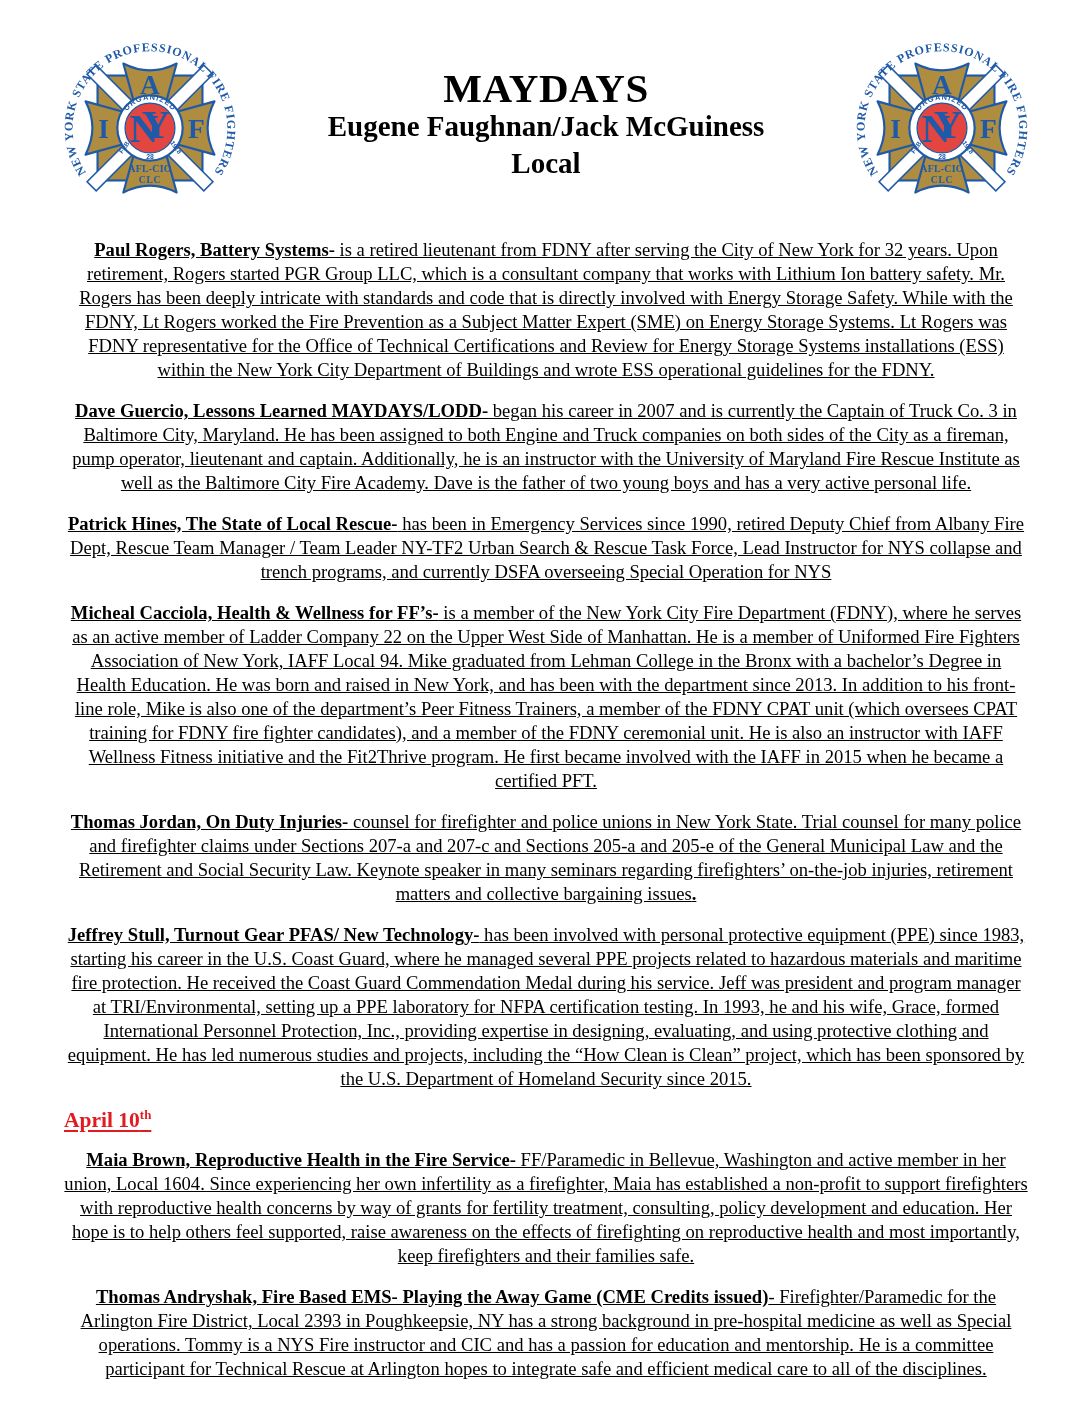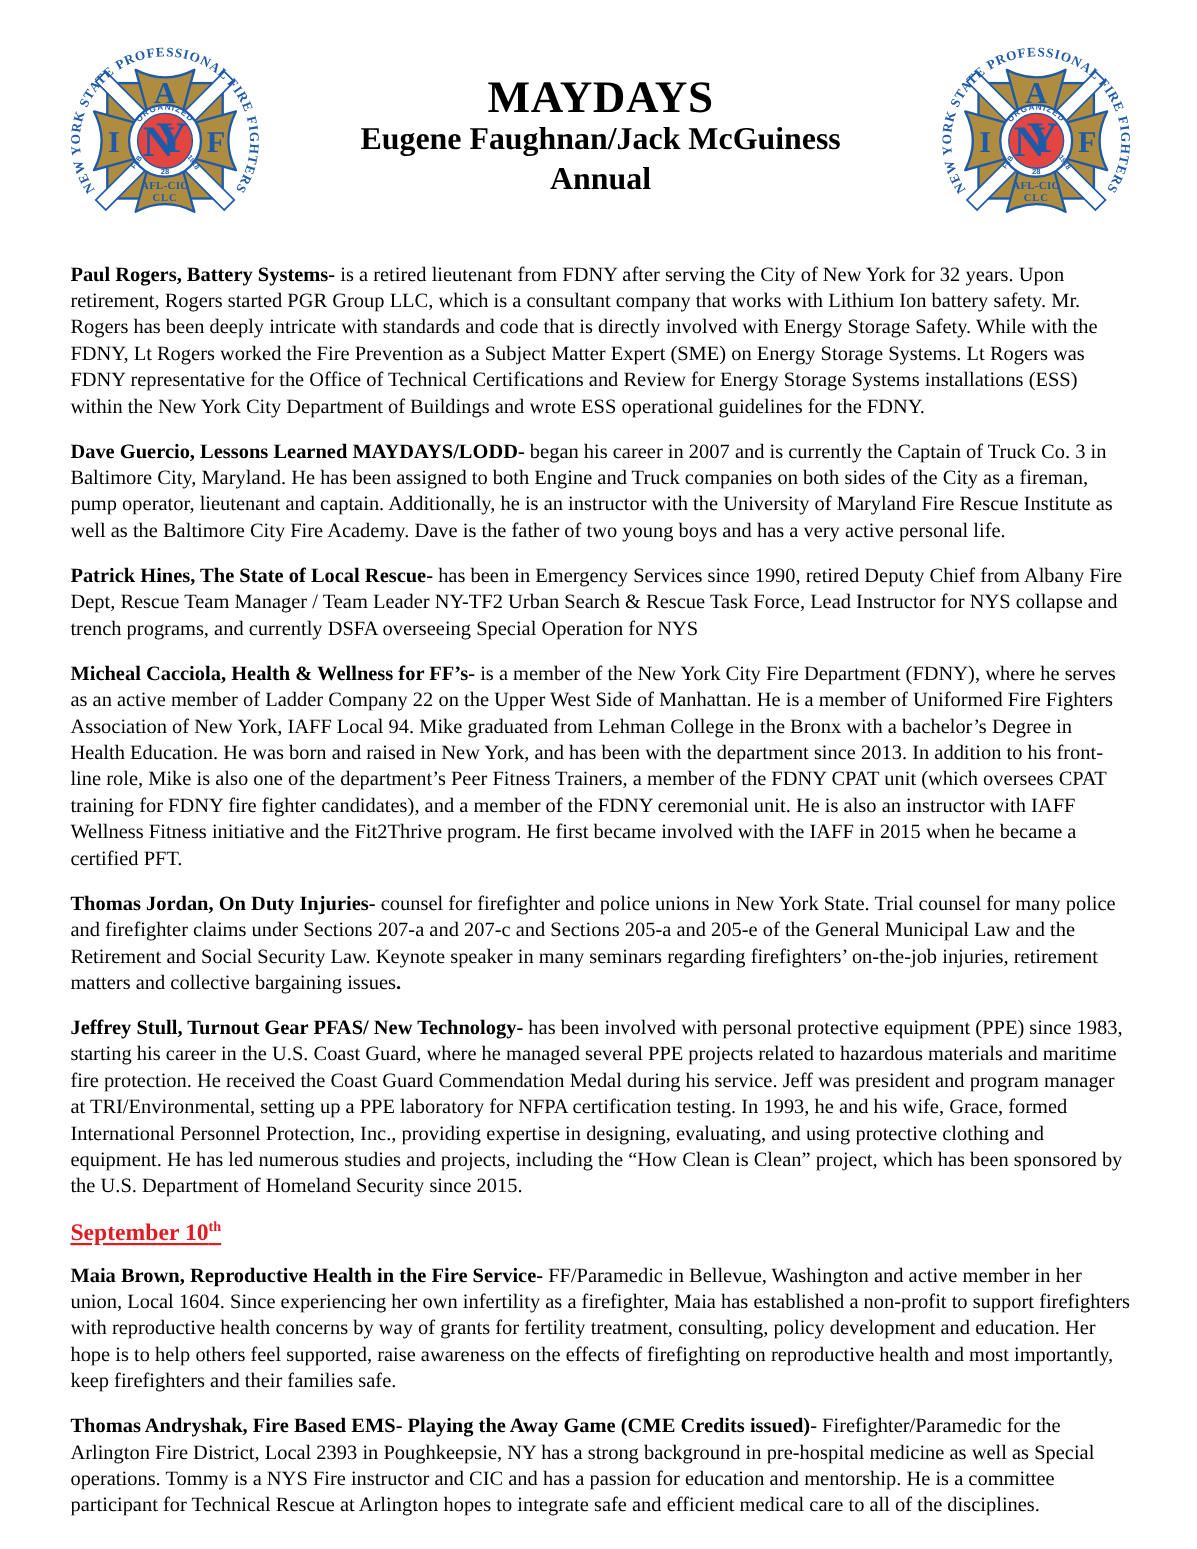--- a/index.html
+++ b/index.html
@@ -25,21 +25,22 @@
     font-weight: bold;
     margin: 0 0 15px 0;
     text-decoration: underline;
     text-underline-offset: 3px;
   }
   h2.date-heading sup { font-size: 0.6em; }
   p.bio {
     font-size: 18.6px;
     line-height: 24px;
     margin: 0 0 17px 0;
-    text-align: left;
+    text-align: center;
+    text-decoration: underline;
   }
   p.bio b { font-weight: bold; }
   section { margin: 0; }
 </style>
 </head>
 <body>
 
 <div class="page">
 
   <header class="header">
@@ -84,21 +85,21 @@
         </g>
         <text font-family="Liberation Serif, serif" font-weight="bold" font-size="14" fill="#1f5aa8" letter-spacing="1">
           <textPath href="#arcL-outer" startOffset="50%" text-anchor="middle">NEW YORK STATE PROFESSIONAL FIRE FIGHTERS</textPath>
         </text>
       </svg>
     </div>
 
     <div class="titles">
       <div class="title-main">MAYDAYS</div>
       <div class="title-sub">Eugene Faughnan/Jack McGuiness</div>
-      <div class="title-sub">Annual</div>
+      <div class="title-sub">Local</div>
     </div>
 
     <div class="logo">
       <svg viewBox="0 0 200 200" width="172" height="172" aria-hidden="true">
         <defs>
           <path id="arcR-outer" d="M 36,164 A 90,90 0 1 1 164,164" fill="none"></path>
           <path id="arcR-org" d="M 67,100 A 33,33 0 0 1 133,100" fill="none"></path>
         </defs>
         <rect x="39" y="39" width="122" height="122" fill="#ae8d41" stroke="#1f5aa8" stroke-width="2.5"></rect>
         <g fill="#ffffff" stroke="#1f5aa8" stroke-width="1.8">
@@ -147,19 +148,19 @@
     </section>
 
     <section>
       <p class="bio"><b>Patrick Hines, The State of Local Rescue-</b><span> has been in Emergency Services since 1990, retired Deputy Chief from Albany Fire Dept, Rescue Team Manager / Team Leader NY-TF2 Urban Search &amp; Rescue Task Force, Lead Instructor for NYS collapse and trench programs, and currently DSFA overseeing Special Operation for NYS</span><b></b></p>
       <p class="bio"><b>Micheal Cacciola, Health &amp; Wellness for FF’s-</b><span> is a member of the New York City Fire Department (FDNY), where he serves as an active member of Ladder Company 22 on the Upper West Side of Manhattan. He is a member of Uniformed Fire Fighters Association of New York, IAFF Local 94. Mike graduated from Lehman College in the Bronx with a bachelor’s Degree in Health Education. He was born and raised in New York, and has been with the department since 2013. In addition to his front-line role, Mike is also one of the department’s Peer Fitness Trainers, a member of the FDNY CPAT unit (which oversees CPAT training for FDNY fire fighter candidates), and a member of the FDNY ceremonial unit. He is also an instructor with IAFF Wellness Fitness initiative and the Fit2Thrive program. He first became involved with the IAFF in 2015 when he became a certified PFT.</span><b></b></p>
       <p class="bio"><b>Thomas Jordan, On Duty Injuries-</b><span> counsel for firefighter and police unions in New York State. Trial counsel for many police and firefighter claims under Sections 207-a and 207-c and Sections 205-a and 205-e of the General Municipal Law and the Retirement and Social Security Law. Keynote speaker in many seminars regarding firefighters’ on-the-job injuries, retirement matters and collective bargaining issues</span><b>.</b></p>
       <p class="bio"><b>Jeffrey Stull, Turnout Gear PFAS/ New Technology-</b><span> has been involved with personal protective equipment (PPE) since 1983, starting his career in the U.S. Coast Guard, where he managed several PPE projects related to hazardous materials and maritime fire protection. He received the Coast Guard Commendation Medal during his service. Jeff was president and program manager at TRI/Environmental, setting up a PPE laboratory for NFPA certification testing. In 1993, he and his wife, Grace, formed International Personnel Protection, Inc., providing expertise in designing, evaluating, and using protective clothing and equipment. He has led numerous studies and projects, including the “How Clean is Clean” project, which has been sponsored by the U.S. Department of Homeland Security since 2015.</span><b></b></p>
     </section>
 
     <section>
-      <h2 class="date-heading"><span>September 10</span><sup>th</sup></h2>
+      <h2 class="date-heading"><span>April 10</span><sup>th</sup></h2>
       <p class="bio"><b>Maia Brown, Reproductive Health in the Fire Service-</b><span> FF/Paramedic in Bellevue, Washington and active member in her union, Local 1604. Since experiencing her own infertility as a firefighter, Maia has established a non-profit to support firefighters with reproductive health concerns by way of grants for fertility treatment, consulting, policy development and education. Her hope is to help others feel supported, raise awareness on the effects of firefighting on reproductive health and most importantly, keep firefighters and their families safe.</span><b></b></p>
       <p class="bio"><b>Thomas Andryshak, Fire Based EMS- Playing the Away Game (CME Credits issued)</b><span>- Firefighter/Paramedic for the Arlington Fire District, Local 2393 in Poughkeepsie, NY has a strong background in pre-hospital medicine as well as Special operations. Tommy is a NYS Fire instructor and CIC and has a passion for education and mentorship. He is a committee participant for Technical Rescue at Arlington hopes to integrate safe and efficient medical care to all of the disciplines.</span><b></b></p>
     </section>
 
   </main>
 </div>
 
 </body></html>

